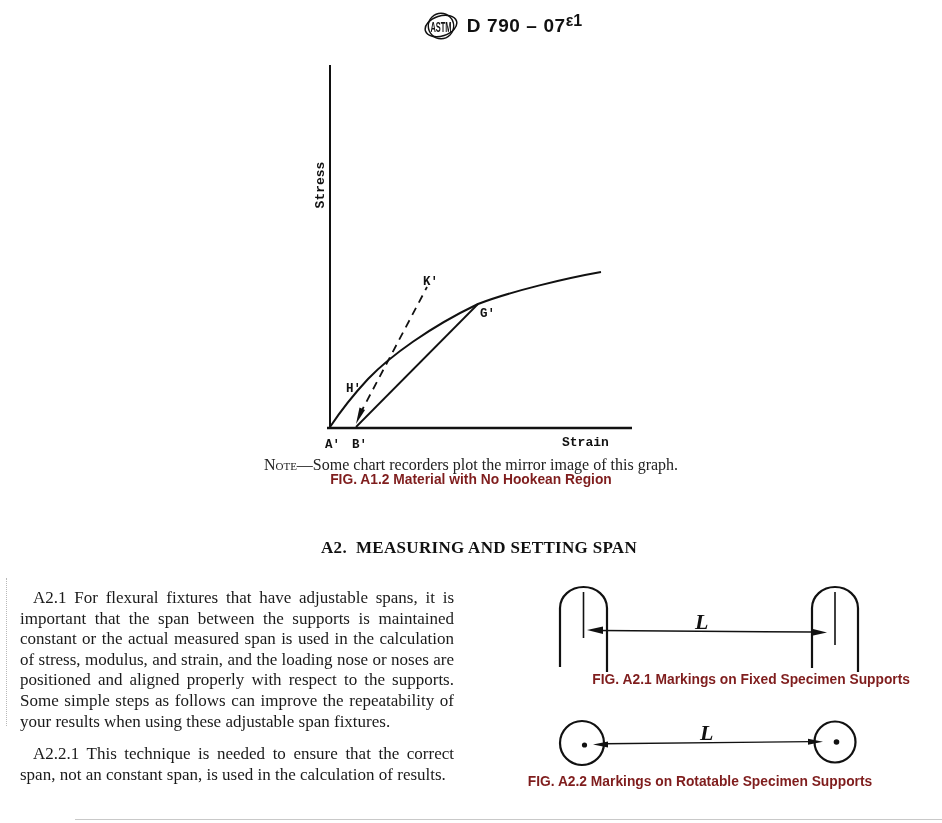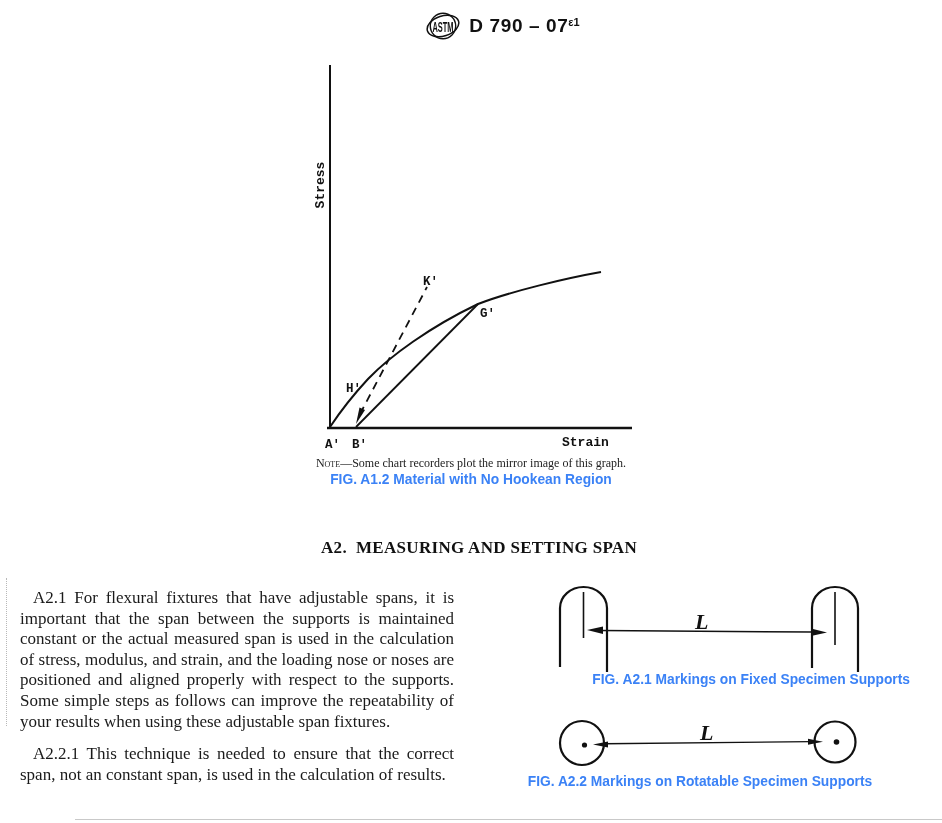--- a/index.html
+++ b/index.html
@@ -9,29 +9,29 @@
   }
   
   .header {
     position:absolute; top:10px; left:0; width:100%;
     display:flex; justify-content:center; align-items:center; gap:9px;margin-left:32px;
   }
   .doc-title {
     font-family:"Liberation Sans", sans-serif; font-weight:bold;
     font-size:19px; letter-spacing:0.6px; color:#111;
   }
-  .doc-title .sup { font-size:11px; position:relative; top:-6px; letter-spacing:0; }
+  .doc-title .sup { font-size:16px; position:relative; top:-6px; letter-spacing:0; }
   
   .graph-svg { position:absolute; left:280px; top:55px; }
   .graph-label { font-family:"Liberation Mono", monospace; font-weight:bold; fill:#111; }
   
-  .note-line { position:absolute; top:456px; left:0; width:100%; text-align:center; font-size:12px; color:#222; }
+  .note-line { position:absolute; top:456px; left:0; width:100%; text-align:center; font-size:16px; color:#222; }
   .note-label { font-variant:small-caps; }
   .fig-caption {
-    font-family:"Liberation Sans", sans-serif; font-weight:bold; font-size:13.8px; color:#3b82f6;
+    font-family:"Liberation Sans", sans-serif; font-weight:bold; font-size:13.8px; color:#7f1d1d;
   }
   .cap-a12 { position:absolute; top:472px; left:0; width:100%; text-align:center; }
   
   .section-heading {
     position:absolute; top:538px; left:8px; width:100%; text-align:center;
     font-weight:bold; font-size:17px; letter-spacing:0.3px; white-space:pre-wrap; color:#111;
   }
   
   .left-col {
     position:absolute; left:8px; top:576px; width:458px;

